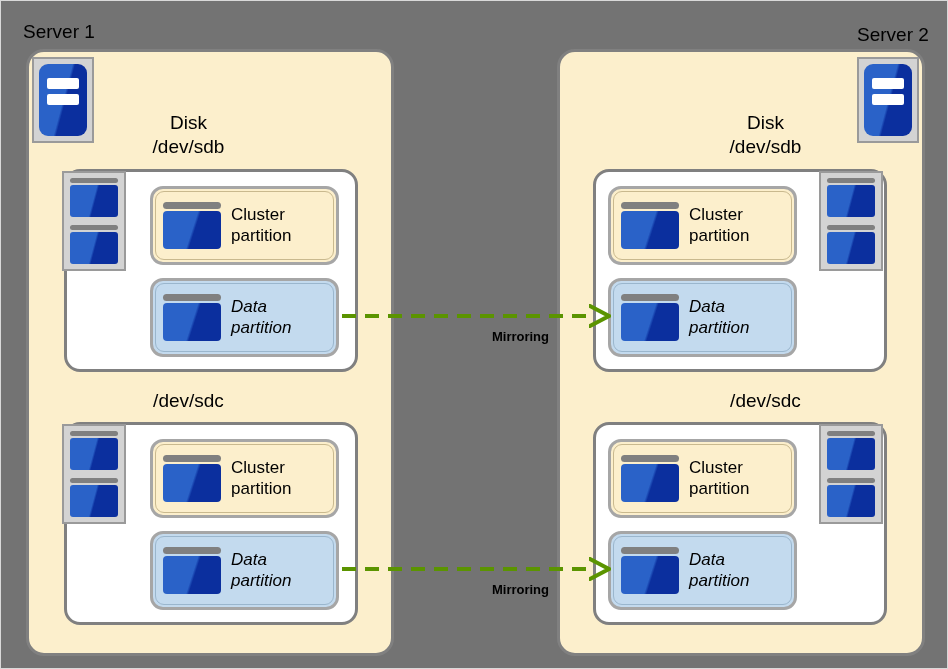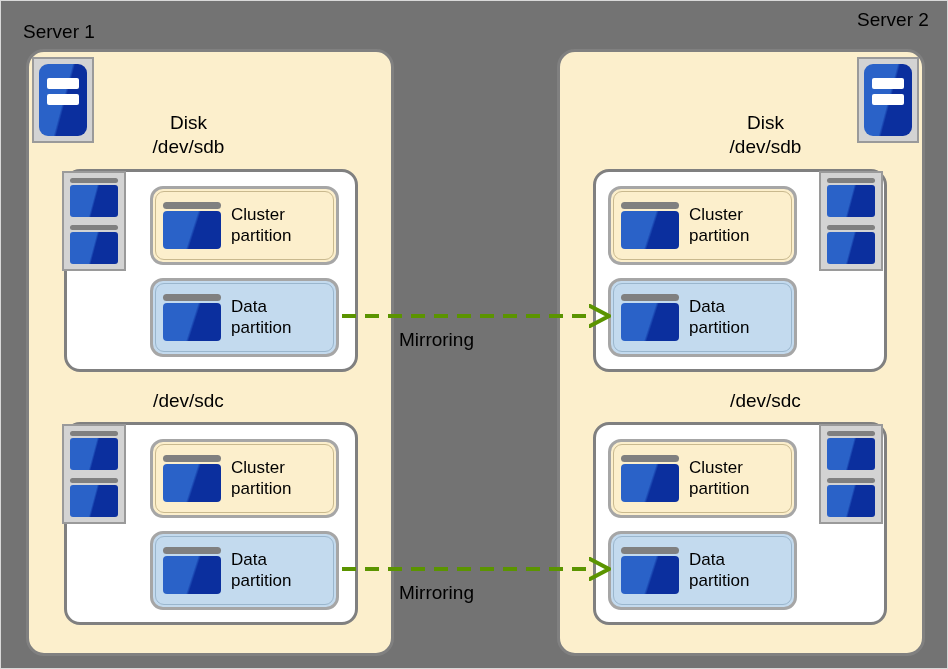--- a/index.html
+++ b/index.html
@@ -100,21 +100,21 @@
     z-index:5;
   }
   .partition .inner-ring{
     position:absolute;
     left:2px;top:2px;right:2px;bottom:2px;
     border:1px solid #c9b98e;
     border-radius:9px;
     pointer-events:none;
   }
   .partition.cluster{ background:#fcefcc; }
-  .partition.data{ background:#c3daee; }
+  .partition.data{ background:#c3daee;font-style:italic; }
   .partition.data .inner-ring{ border-color:#9ab6cd; }
 
   .part-icon{
     width:58px;flex:0 0 58px;margin-right:10px;position:relative;z-index:2;
   }
   .part-icon .bar{
     height:7px;background:#808080;border-radius:4px;margin-bottom:2px;width:100%;
   }
   .part-icon .body{
     height:38px;border-radius:4px;
@@ -127,21 +127,21 @@
   
   .mirror-line{
     position:absolute;height:4px;
     background:repeating-linear-gradient(to right,#5b9400 0 14px,transparent 14px 23px);
     z-index:8;
   }
   .mirror-head{
     position:absolute;z-index:8;
   }
   .mirror-label{
-    position:absolute;font-size:19px;color:#000;text-align:left;white-space:nowrap;z-index:8;
+    position:absolute;font-size:13px;color:#000;text-align:right;white-space:nowrap;z-index:8;font-weight:bold;
   }
 </style>
 </head>
 <body>
 
 <div id="canvas">
 
   <div class="server-label" style="left:22px;top:20px;">Server 1</div>
 
   <div class="server-panel" style="left:25px;top:48px;width:368px;height:607px;"></div>
@@ -217,21 +217,21 @@
   <div class="partition data" style="left:149px;top:530px;width:189px;height:79px;">
     <div class="inner-ring"></div>
     <div class="part-icon">
       <div class="bar"></div>
       <div class="body"></div>
     </div>
     <div class="part-label">Data
 partition</div>
   </div>
 
-  <div class="server-label" style="left:856px;top:8px;">Server 2</div>
+  <div class="server-label" style="left:856px;top:23px;">Server 2</div>
 
   <div class="server-panel" style="left:556px;top:48px;width:368px;height:607px;"></div>
 
   <div class="server-icon" style="left:856px;top:56px;">
     <div class="box">
       <div class="slot s1"></div>
       <div class="slot s2"></div>
     </div>
   </div>
 

